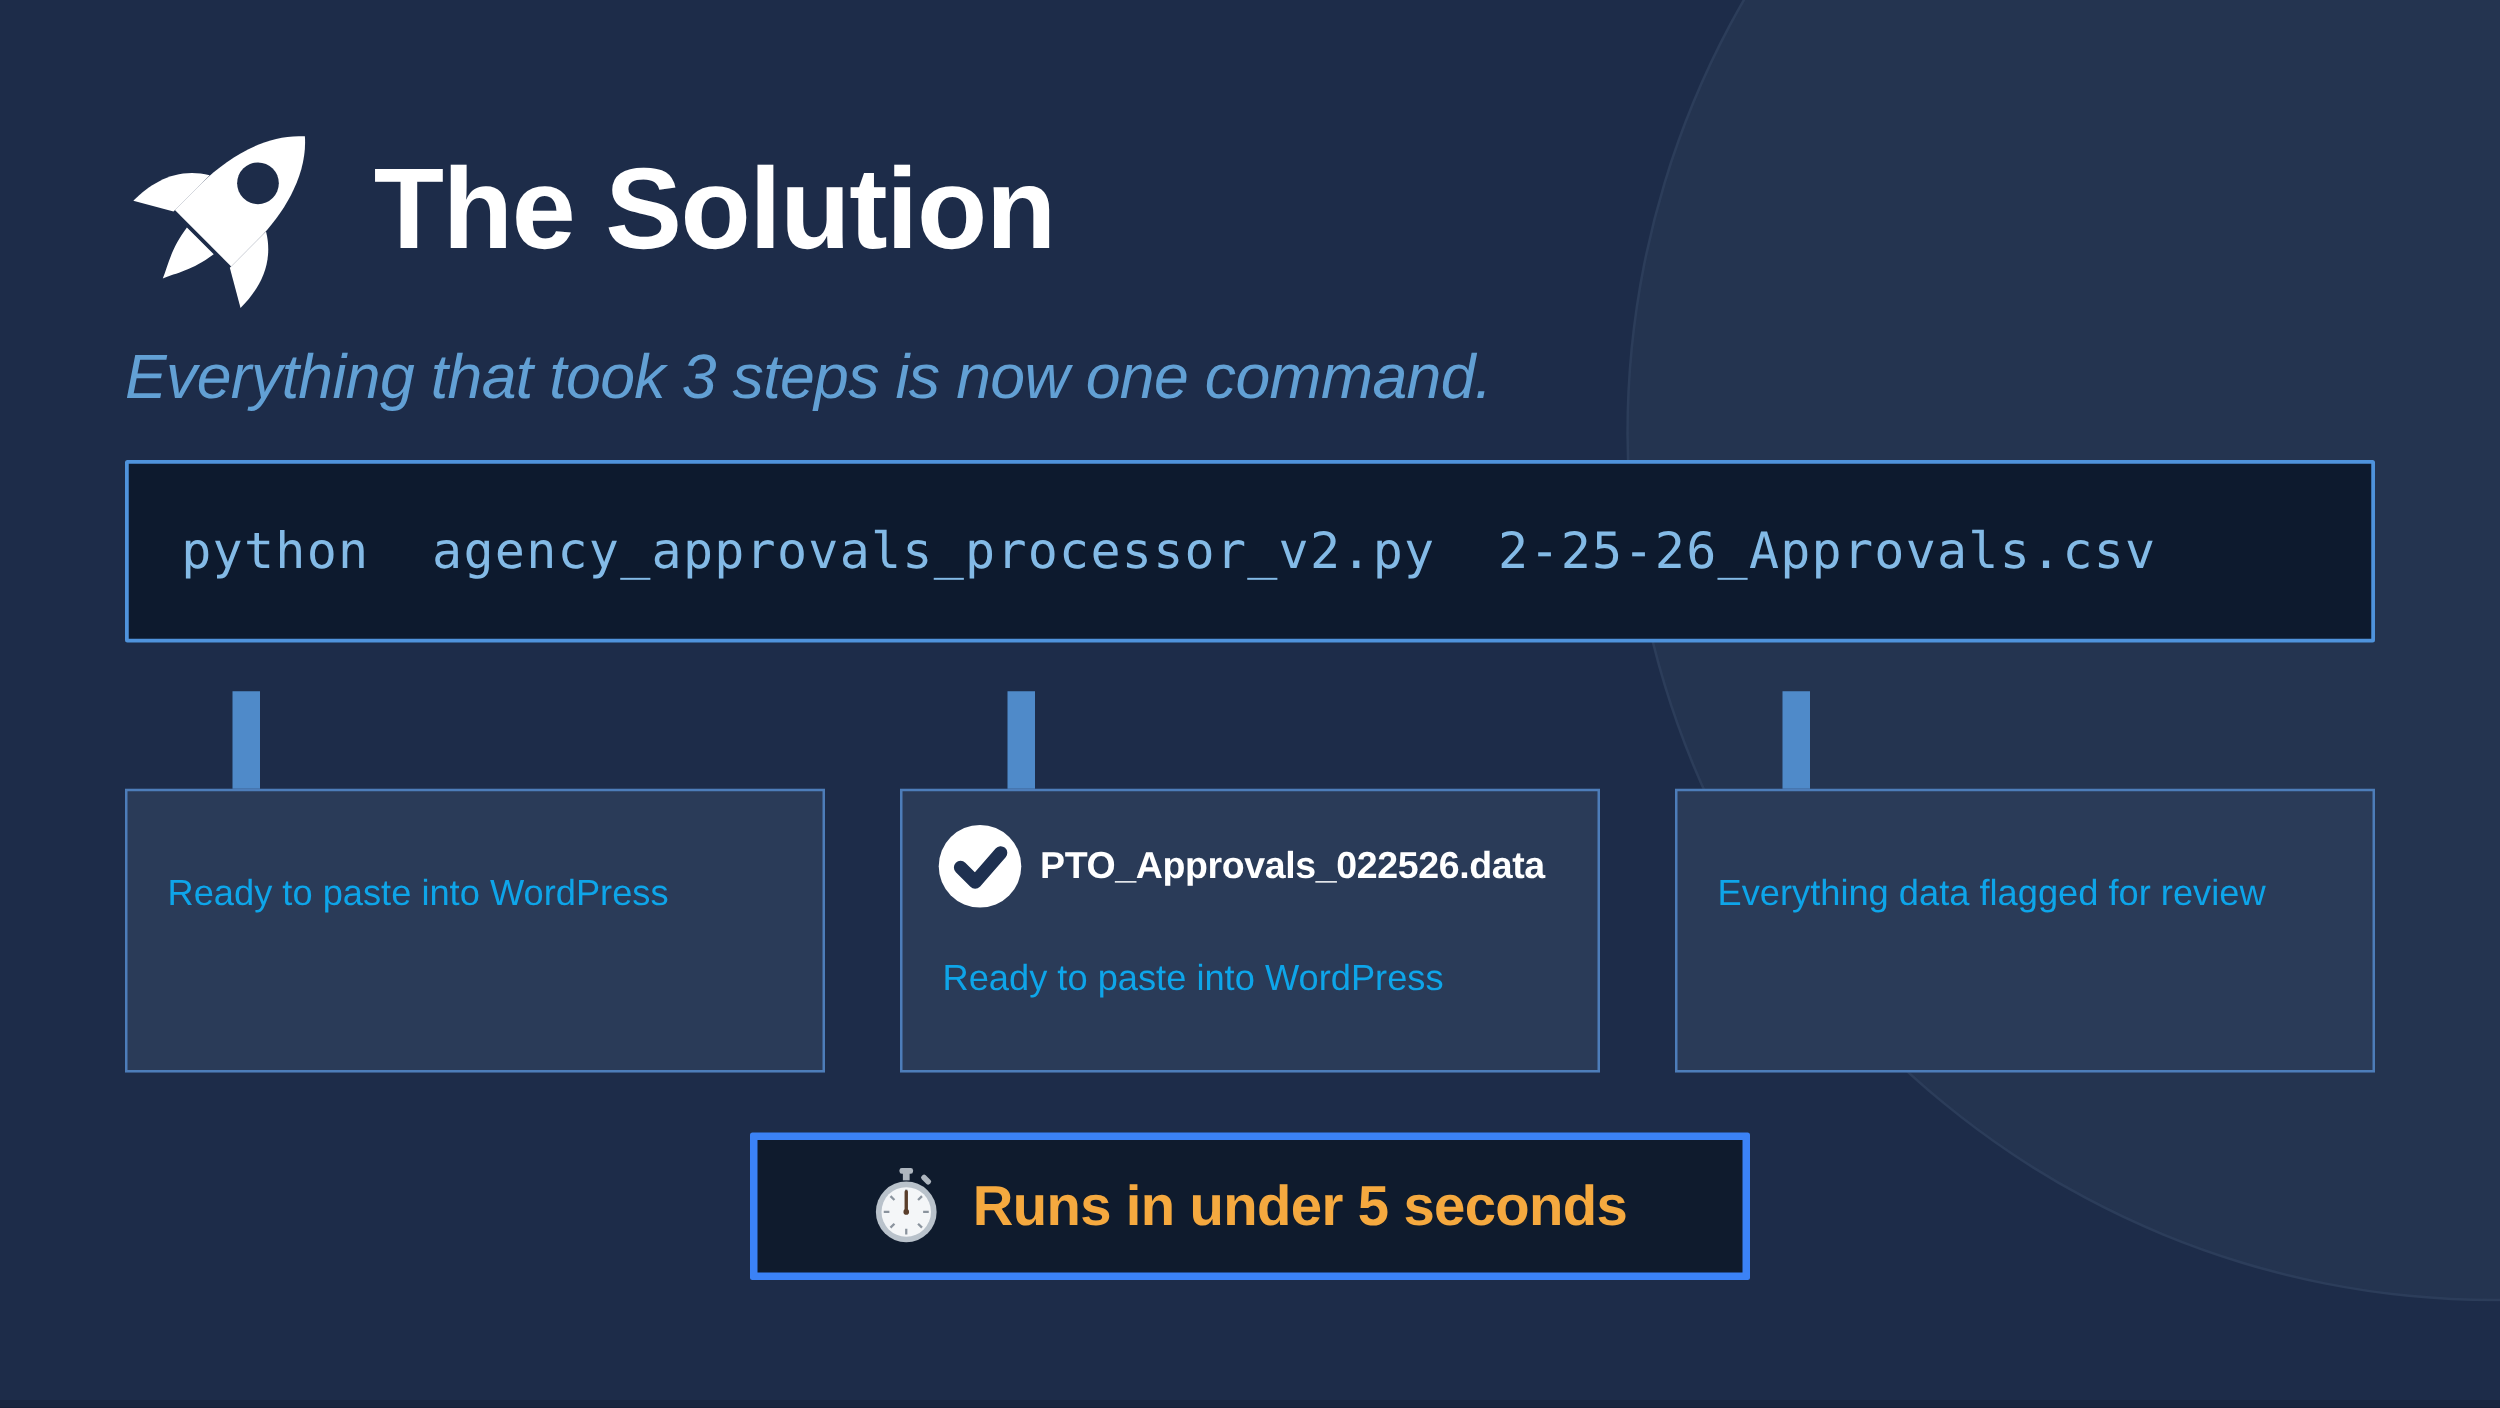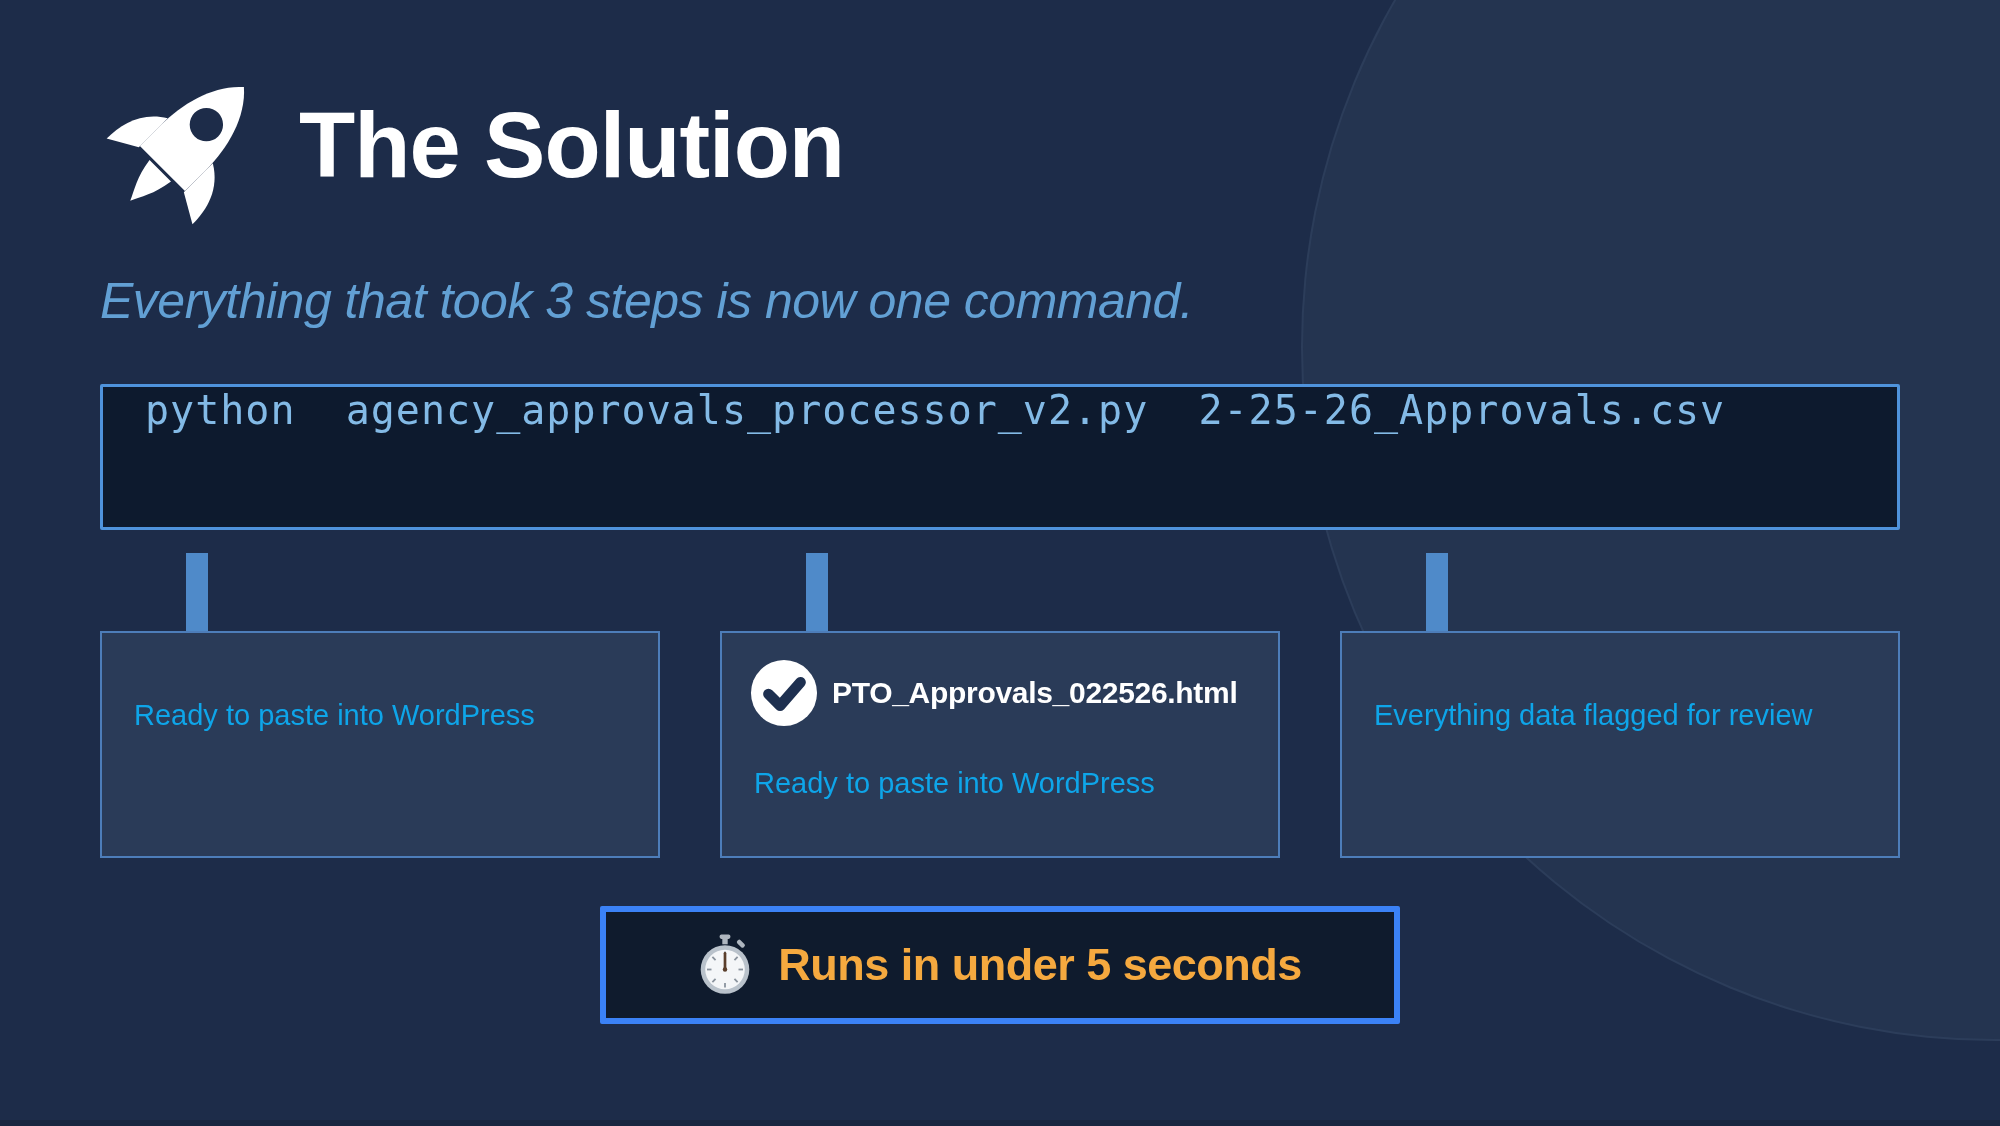--- a/index.html
+++ b/index.html
@@ -16,21 +16,21 @@
     width:1384px;height:1384px;
     border-radius:50%;
     background:#243450;
     border:2px solid rgba(120,150,190,0.10);
   }
   .bottom-edge{
     position:absolute;left:0;bottom:0;width:100%;height:6px;
     background:#192640;
   }
   .brand-row{
-    position:absolute;left:95px;top:50px;height:190px;
+    position:absolute;left:95px;top:72px;height:190px;
     display:flex;align-items:center;
   }
   .rocket{width:182px;height:182px;display:block;}
   .page-title{
     margin:0 0 0 22px;
     color:#ffffff;
     font-size:92px;
     font-weight:700;
     letter-spacing:-1px;
     line-height:1;
@@ -42,21 +42,21 @@
     font-style:italic;
     font-weight:400;
     letter-spacing:-0.5px;
   }
   .command-box{
     position:absolute;left:100px;top:368px;
     width:1794px;height:140px;
     background:#0d1a2e;
     border:3px solid #4f93dc;
     border-radius:2px;
-    display:flex;align-items:flex-start;margin-top:16px;
+    display:flex;align-items:center;
   }
   .command-box code{
     font-family:"DejaVu Sans Mono","Liberation Mono",monospace;
     font-size:40px;
     color:#83bae6;
     white-space:pre;
     padding-left:42px;
     letter-spacing:1px;
   }
   .connector{
@@ -141,21 +141,21 @@
   <div class="card p1">
     <p class="card-desc">Ready to paste into WordPress</p>
   </div>
 
   <div class="card p2">
     <div class="card-head">
       <svg class="check-badge" viewBox="0 0 70 70" aria-hidden="true">
         <circle cx="35" cy="35" r="34" fill="#ffffff"></circle>
         <path d="M19 36 L31 48 L52 24" stroke="#1e3050" stroke-width="11" fill="none" stroke-linecap="round" stroke-linejoin="round"></path>
       </svg>
-      <span class="card-title">PTO_Approvals_022526.html</span>
+      <span class="card-title">PTO_Approvals_022526.data</span>
     </div>
     <p class="card-desc">Ready to paste into WordPress</p>
   </div>
 
   <div class="card p3">
     <p class="card-desc">Everything data flagged for review</p>
   </div>
 
   <div class="runtime-badge">
     <svg class="stopwatch" viewBox="0 0 60 70" aria-hidden="true">

